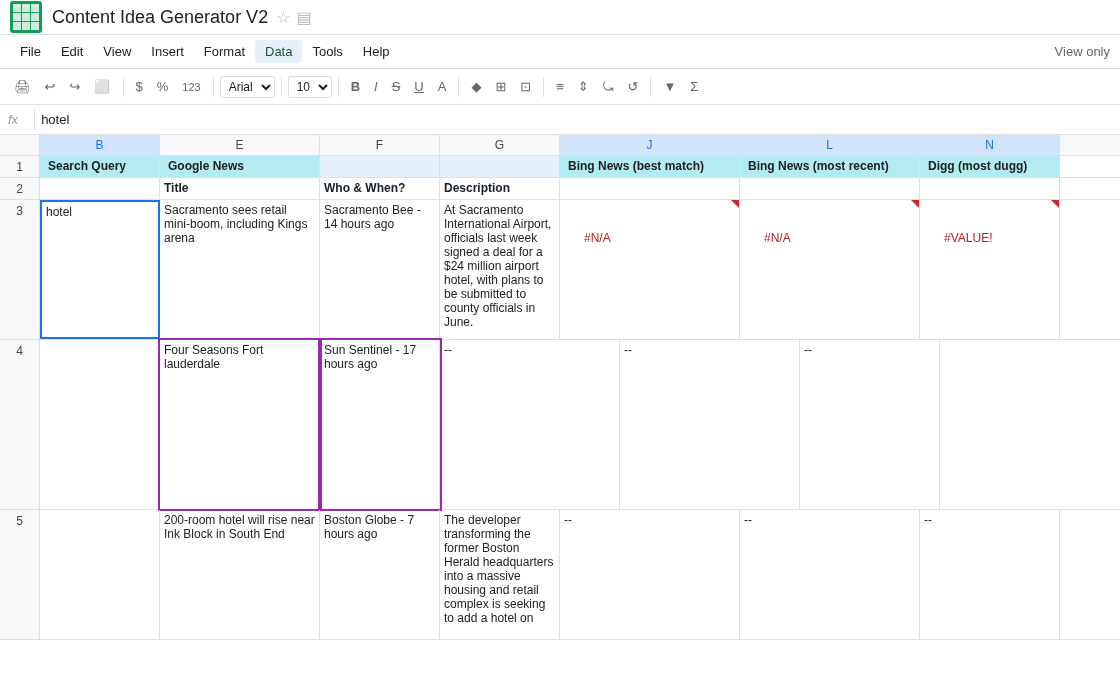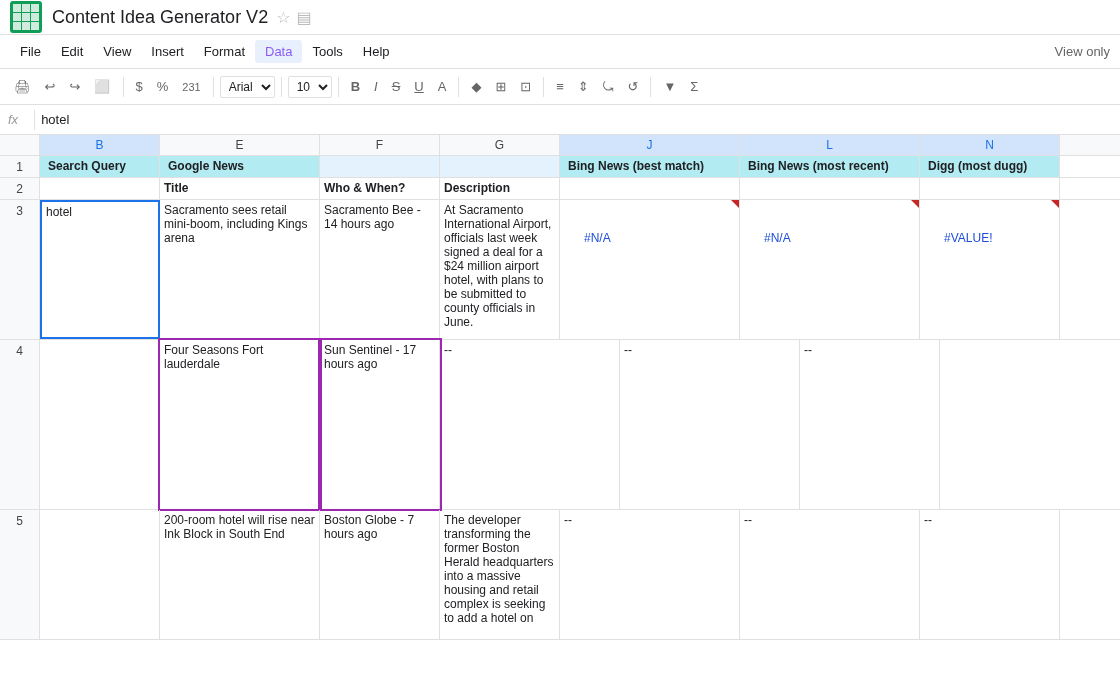--- a/index.html
+++ b/index.html
@@ -50,21 +50,21 @@
       background: #fff;
       border-bottom: 1px solid #e0e0e0;
     }
     .menu-item {
       padding: 4px 10px;
       font-size: 13px;
       color: #202124;
       cursor: pointer;
       border-radius: 3px;
     }
-    .menu-item.active { background: #e8f0fe; color: #8b5cf6; }
+    .menu-item.active { background: #e8f0fe; color: #14532d; }
 
     
     #toolbar {
       display: flex;
       align-items: center;
       height: 36px;
       padding: 0 8px;
       background: #fff;
       border-bottom: 1px solid #e0e0e0;
       gap: 2px;
@@ -166,21 +166,21 @@
     .subheader-row .sheet-cell {
       font-weight: bold;
       background: #fff;
       font-size: 12px;
     }
 
     
     .selected-cell { border: 2px solid #1a73e8 !important; }
 
     
-    .error-val { color: #1d4ed8; }
+    .error-val { color: #b91c1c; }
 
     
     .link-text { color: #1a73e8; }
 
     
     .cyan-header { background: #b2ebf2 !important; padding-left: 8px; }
 
     
     #view-only {
       margin-left: auto;
@@ -223,21 +223,21 @@
 </div>
 
 <div id="toolbar">
   <div class="toolbar-btn">🖨</div>
   <div class="toolbar-btn">↩</div>
   <div class="toolbar-btn">↪</div>
   <div class="toolbar-btn">⬜</div>
   <div class="toolbar-sep"></div>
   <div class="toolbar-btn">$</div>
   <div class="toolbar-btn">%</div>
-  <div class="toolbar-btn" style="font-size:11px;">231</div>
+  <div class="toolbar-btn" style="font-size:11px;">123</div>
   <div class="toolbar-sep"></div>
   <select class="toolbar-select">
     <option>Arial</option>
   </select>
   <div class="toolbar-sep"></div>
   <select class="toolbar-select">
     <option>10</option>
   </select>
   <div class="toolbar-sep"></div>
   <div class="toolbar-btn" style="font-weight:bold;">B</div>

